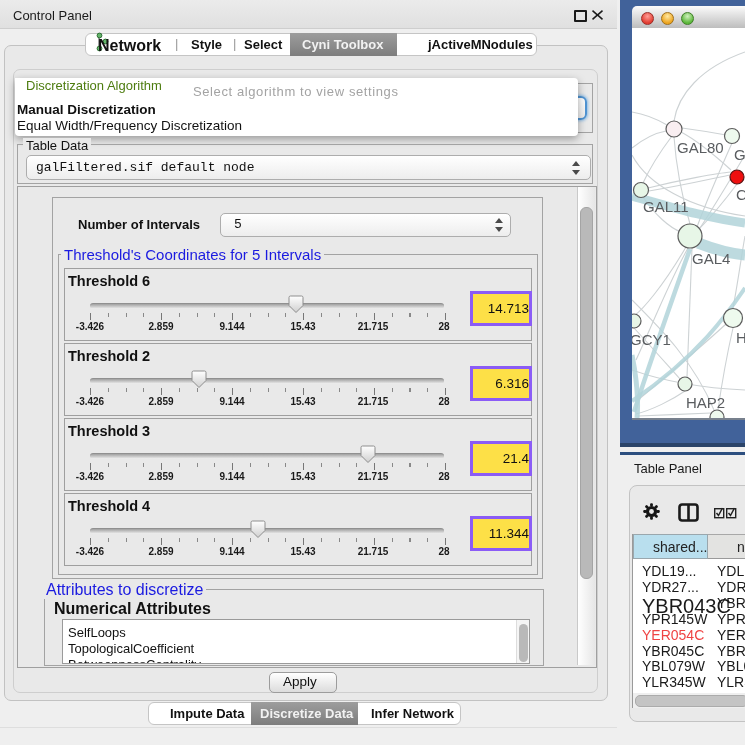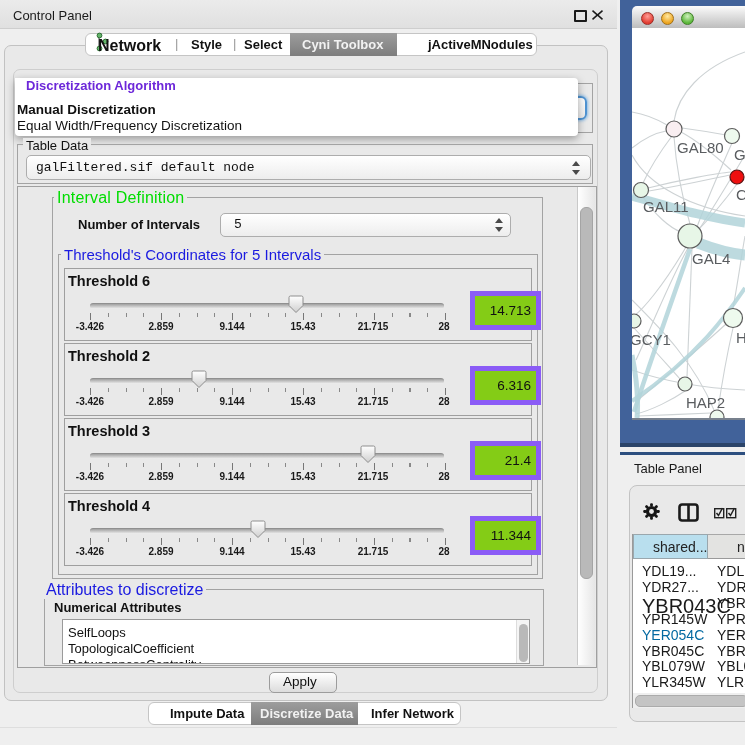--- a/index.html
+++ b/index.html
@@ -13,21 +13,21 @@
   .combo{position:absolute;border:1px solid #adadad;border-radius:5px;background:linear-gradient(#ffffff,#ededed);font-family:Liberation Mono, monospace;}
   .combo .ctext{position:absolute;left:9px;top:4px;font-size:13px;color:#111;white-space:nowrap;}
   .stepper{position:absolute;right:7px;top:4px;width:9px;height:16px;}
   .stepper:before{content:"";position:absolute;left:1px;top:1px;border-left:4px solid transparent;border-right:4px solid transparent;border-bottom:5px solid #4a4a4a;}
   .stepper:after{content:"";position:absolute;left:1px;bottom:1px;border-left:4px solid transparent;border-right:4px solid transparent;border-top:5px solid #4a4a4a;}
   .tpanel{position:absolute;border:1px solid #9f9f9f;background:#e9e9e9;}
   .track{position:absolute;height:5px;border-radius:3px;background:linear-gradient(#a0a0a0,#f2f2f2);border-top:1px solid #909090;}
   .ticksmin{position:absolute;height:4px;background:repeating-linear-gradient(90deg,#888 0,#888 1px,transparent 1px,transparent 17.75px);}
   .ticksmaj{position:absolute;height:7px;background:repeating-linear-gradient(90deg,#777 0,#777 1px,transparent 1px,transparent 71px);}
   .ticklbl{position:absolute;font-size:10px;font-weight:700;color:#1a1a1a;transform:translateX(-50%);}
-  .nfield{position:absolute;width:56px;height:29px;background:#84cc16;border:5px solid #8b5cf6;font-size:13.5px;color:#111;text-align:right;line-height:29px;padding-right:5px;}
+  .nfield{position:absolute;width:56px;height:29px;background:#fde047;border:3px solid #8b5cf6;font-size:13.5px;color:#111;text-align:right;line-height:29px;}
 </style>
 </head>
 <body>
 <div id="app">
 
   <div class="abs" style="left:0;top:0;width:617px;height:28px;background:linear-gradient(#ebebeb,#e0e0e0);border-bottom:1px solid #cecece;"></div>
   <div class="txt" style="left:13px;top:8px;font-size:13px;color:#1a1a1a;">Control Panel</div>
   <div class="abs" style="left:574px;top:10px;width:9px;height:8px;border:2px solid #1a1a1a;border-radius:1px;"></div>
   <svg class="abs" style="left:591px;top:9px;" width="13" height="12" viewBox="0 0 13 12">
       <path d="M2 1 L6.5 5 L11 1 L12 2.2 L7.8 6 L12 9.8 L11 11 L6.5 7 L2 11 L1 9.8 L5.2 6 L1 2.2 Z" fill="#1a1a1a"></path>
@@ -51,38 +51,38 @@
   <div class="txt bold" style="left:302px;top:37px;font-size:13px;color:#f2f2f2;">Cyni Toolbox</div>
   <div class="txt bold" style="left:428px;top:37px;font-size:13px;">jActiveMNodules</div>
 
   <div class="abs" style="left:13px;top:69px;width:583px;height:622px;border:1px solid #cecece;border-radius:7px;background:#e9e9e9;"></div>
 
   <div class="grp" style="left:20px;top:83px;width:571px;height:48px;"></div>
 
   <div class="abs" style="left:556px;top:96px;width:27px;height:20px;border-radius:6px;background:linear-gradient(#fff,#ededed);border:2px solid #4f93d2;box-shadow:0 0 3px 1px #8cbce6;"></div>
 
   <div class="abs" style="left:15px;top:78px;width:563px;height:58px;background:#fff;border-radius:0 4px 4px 4px;box-shadow:0 3px 8px rgba(0,0,0,0.35);"></div>
-  <div class="txt" style="left:26px;top:78px;font-size:13px;color:#6d28d9;font-weight:bold;">Discretization Algorithm</div>
+  <div class="txt" style="left:26px;top:78px;font-size:13px;color:#4d7c0f;">Discretization Algorithm</div>
+  <div class="txt" style="left:193px;top:84px;font-size:13px;letter-spacing:0.6px;color:#a3a3a3;">Select algorithm to view settings</div>
   <div class="txt bold" style="left:17px;top:102px;font-size:13.5px;">Manual Discretization</div>
   <div class="txt" style="left:17px;top:118px;font-size:13.5px;">Equal Width/Frequency Discretization</div>
 
   <div class="grp" style="left:17px;top:144px;width:574px;height:38px;"></div>
   <div class="grplbl" style="left:23px;top:138px;font-size:13px;color:#111;">Table Data</div>
   <div class="combo" style="left:26px;top:155px;width:563px;height:23px;">
     <div class="ctext">galFiltered.sif default node</div>
     <div class="stepper" style="right:10px;"></div>
   </div>
 
   <div class="abs" style="left:17px;top:186px;width:578px;height:480px;border:1px solid #9f9f9f;"></div>
 
   <div class="abs" style="left:577px;top:187px;width:17px;height:478px;background:linear-gradient(90deg,#ffffff,#e6e6e6);border-left:1px solid #c9c9c9;"></div>
   <div class="abs" style="left:580px;top:207px;width:11px;height:370px;background:#b9b9b9;border:1px solid #a4a4a4;border-radius:6px;"></div>
 
   <div class="grp" style="left:52px;top:197px;width:489px;height:380px;"></div>
-  <div class="grplbl" style="left:54px;top:189px;font-size:16px;letter-spacing:0.2px;color:#00dd00;">Interval Definition</div>
 
   <div class="txt bold" style="left:78px;top:217px;font-size:13px;">Number of Intervals</div>
   <div class="combo" style="left:220px;top:213px;width:289px;height:22px;">
     <div class="ctext" style="left:13px;top:3px;">5</div>
     <div class="stepper" style="top:3px;"></div>
   </div>
 
   <div class="grp" style="left:58px;top:254px;width:478px;height:319px;"></div>
   <div class="grplbl" style="left:61px;top:246px;font-size:15px;color:#1a1ae0;">Threshold's Coordinates for 5 Intervals</div>
 
@@ -166,21 +166,21 @@
         <linearGradient id="tg493" x1="0" y1="0" x2="0" y2="1">
           <stop offset="0" stop-color="#ffffff"></stop>
           <stop offset="1" stop-color="#cfcfcf"></stop>
         </linearGradient>
       </defs>
   </svg>
   <div class="nfield" style="left:470px;top:516px;">11.344</div>
 
   <div class="grp" style="left:44px;top:589px;width:498px;height:75px;"></div>
   <div class="grplbl" style="left:43px;top:581px;font-size:16px;color:#1a1ae0;">Attributes to discretize</div>
-  <div class="txt bold" style="left:54px;top:600px;font-size:13px;">Numerical Attributes</div>
+  <div class="txt bold" style="left:54px;top:600px;font-size:16px;">Numerical Attributes</div>
   <div class="abs" style="left:62px;top:619px;width:466px;height:43px;background:#fff;border:1px solid #9a9a9a;overflow:hidden;">
     <div class="txt" style="left:5px;top:5px;font-size:13px;">SelfLoops</div>
     <div class="txt" style="left:5px;top:21px;font-size:13px;">TopologicalCoefficient</div>
     <div class="txt" style="left:5px;top:37px;font-size:13px;">BetweennessCentrality</div>
     <div class="abs" style="right:0;top:0;width:12px;height:44px;background:#f5f5f5;border-left:1px solid #ddd;"></div>
     <div class="abs" style="right:1.5px;top:4px;width:9px;height:38px;background:#b9b9b9;border-radius:5px;"></div>
   </div>
 
   <div class="abs" style="left:269px;top:672px;width:66px;height:19px;border:1px solid #9c9c9c;border-radius:5px;background:linear-gradient(#ffffff,#dcdcdc);"></div>
   <div class="txt" style="left:283px;top:674px;font-size:13.5px;">Apply</div>
@@ -299,21 +299,21 @@
     <div class="txt" style="left:20px;top:5px;font-size:14px;color:#222;">shared...</div>
     <div class="txt" style="left:104px;top:5px;font-size:14px;color:#222;">n</div>
     <div class="txt" style="left:9px;top:29px;font-size:14px;color:#1a1a1a;">YDL19...</div>
     <div class="txt" style="left:84px;top:29px;font-size:14px;color:#1a1a1a;">YDL1</div>
     <div class="txt" style="left:9px;top:44.9px;font-size:14px;color:#1a1a1a;">YDR27...</div>
     <div class="txt" style="left:84px;top:44.9px;font-size:14px;color:#1a1a1a;">YDR2</div>
     <div class="txt" style="left:9px;top:60.8px;font-size:20px;color:#1a1a1a;">YBR043C</div>
     <div class="txt" style="left:84px;top:60.8px;font-size:14px;color:#1a1a1a;">YBR0</div>
     <div class="txt" style="left:9px;top:76.7px;font-size:14px;color:#1a1a1a;">YPR145W</div>
     <div class="txt" style="left:84px;top:76.7px;font-size:14px;color:#1a1a1a;">YPR1</div>
-    <div class="txt" style="left:9px;top:92.6px;font-size:14px;color:#0369a1;">YER054C</div>
+    <div class="txt" style="left:9px;top:92.6px;font-size:14px;color:#ef4444;">YER054C</div>
     <div class="txt" style="left:84px;top:92.6px;font-size:14px;color:#1a1a1a;">YER0</div>
     <div class="txt" style="left:9px;top:108.5px;font-size:14px;color:#1a1a1a;">YBR045C</div>
     <div class="txt" style="left:84px;top:108.5px;font-size:14px;color:#1a1a1a;">YBR0</div>
     <div class="txt" style="left:9px;top:124.4px;font-size:14px;color:#1a1a1a;">YBL079W</div>
     <div class="txt" style="left:84px;top:124.4px;font-size:14px;color:#1a1a1a;">YBL0</div>
     <div class="txt" style="left:9px;top:140.3px;font-size:14px;color:#1a1a1a;">YLR345W</div>
     <div class="txt" style="left:84px;top:140.3px;font-size:14px;color:#1a1a1a;">YLR3</div>
     <div class="txt" style="left:9px;top:156.2px;font-size:14px;color:#1a1a1a;">YIL053C</div>
     <div class="txt" style="left:84px;top:156.2px;font-size:14px;color:#1a1a1a;">YIL0</div>
     <div class="abs" style="left:0;top:159px;width:113px;height:15px;background:#efefef;"></div>

